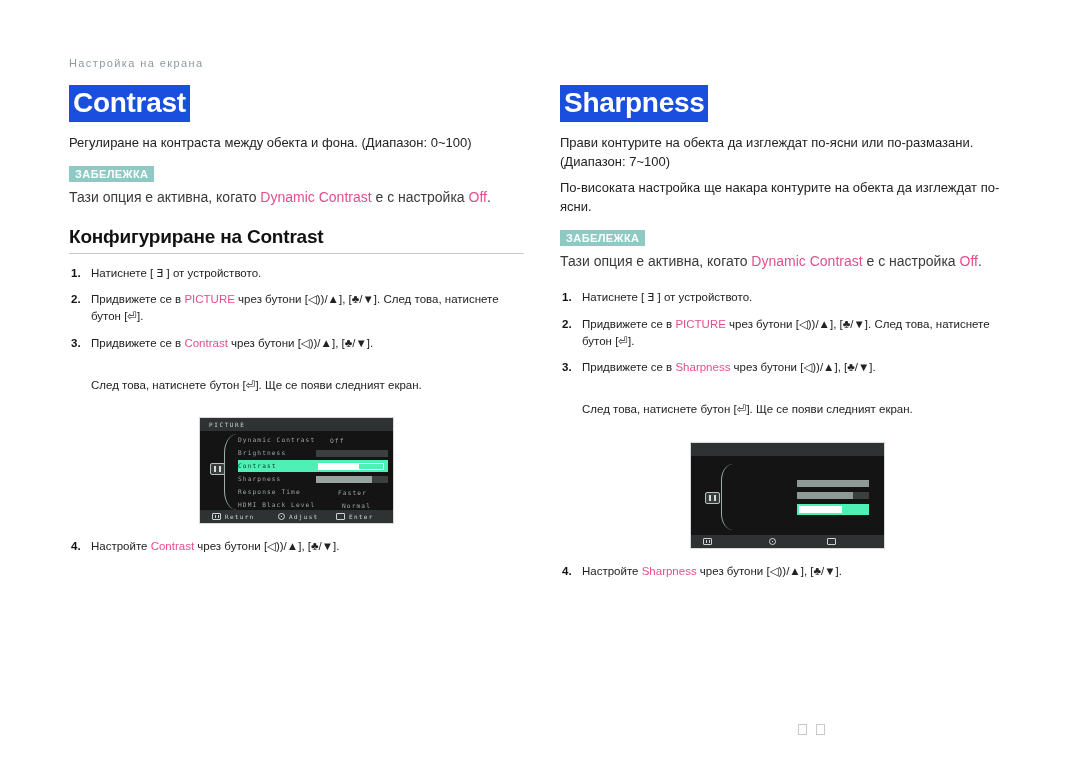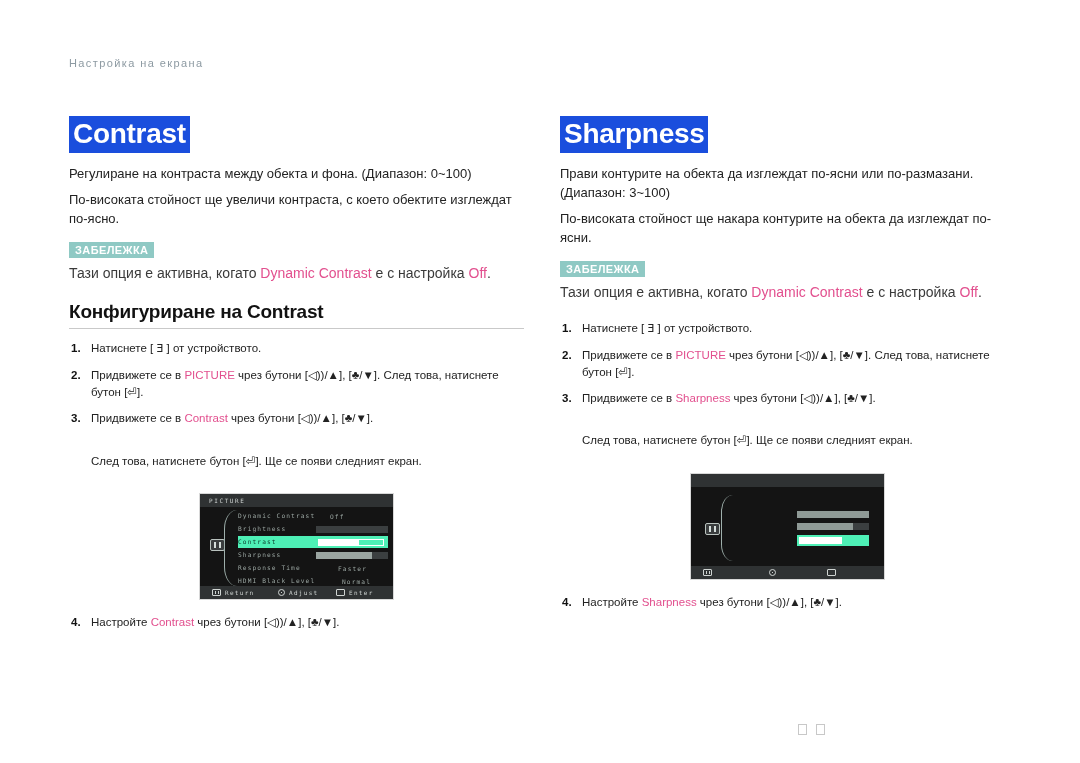--- a/index.html
+++ b/index.html
@@ -20,21 +20,21 @@
     position: absolute;
     left: 69px; top: 57px;
     font-size: 11px;
     letter-spacing: 1.4px;
     color: #8d9aa2;
     font-family: "Liberation Sans", sans-serif;
   }
   
   .col {
     position: absolute;
-    top: 116px;
+    top: 85px;
     width: 455px;
   }
   .col-left  { left: 69px; }
   .col-right { left: 560px; }
 
   
   .section-title {
     display: inline-block;
     background: #1a4edd;
     color: #ffffff;
@@ -331,21 +331,20 @@
 
 <div class="page">
 
   <div class="breadcrumb">Настройка на екрана</div>
 
   <div class="col col-left">
 
     <div class="section-title">Contrast</div>
 
     <p class="desc">Регулиране на контраста между обекта и фона. (Диапазон: 0~100)</p>
-    <p class="desc">По-високата стойност ще увеличи контраста, с което обектите изглеждат по-ясно.</p>
 
     <div class="note-badge">ЗАБЕЛЕЖКА</div>
     <p class="note-text"><span>Тази опция е активна, когато </span><span class="pink">Dynamic Contrast</span><span> е с настройка </span><span class="pink">Off</span><span>.</span></p>
 
     <h2 class="cfg-head">Конфигуриране на Contrast</h2>
 
     <ol class="steps">
       <li>
         <span class="num">1.</span><span>Натиснете [ </span><span class="gl">Ǝ</span><span> ] от устройството.</span>
       </li>
@@ -425,22 +424,22 @@
     <div class="step4">
       <span class="num">4.</span><span>Настройте </span><span class="pink">Contrast</span><span> чрез бутони [◁))/▲], [♣/▼].</span>
     </div>
 
   </div>
 
   <div class="col col-right">
 
     <div class="section-title">Sharpness</div>
 
-    <p class="desc">Прави контурите на обекта да изглеждат по-ясни или по-размазани. (Диапазон: 3~100)</p>
-    <p class="desc">По-високата стойност ще накара контурите на обекта да изглеждат по-ясни.</p>
+    <p class="desc">Прави контурите на обекта да изглеждат по-ясни или по-размазани. (Диапазон: 7~100)</p>
+    <p class="desc">По-високата настройка ще накара контурите на обекта да изглеждат по-ясни.</p>
 
     <div class="note-badge">ЗАБЕЛЕЖКА</div>
     <p class="note-text"><span>Тази опция е активна, когато </span><span class="pink">Dynamic Contrast</span><span> е с настройка </span><span class="pink">Off</span><span>.</span></p>
 
 
     <ol class="steps">
       <li>
         <span class="num">1.</span><span>Натиснете [ </span><span class="gl">Ǝ</span><span> ] от устройството.</span>
       </li>
       <li>

